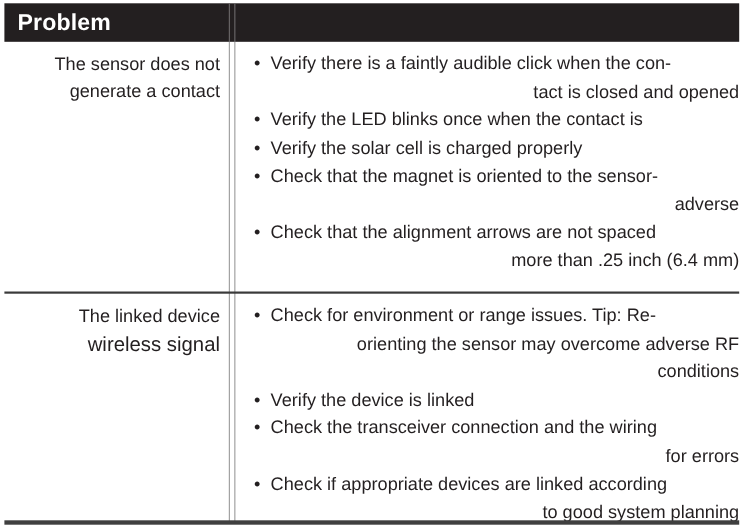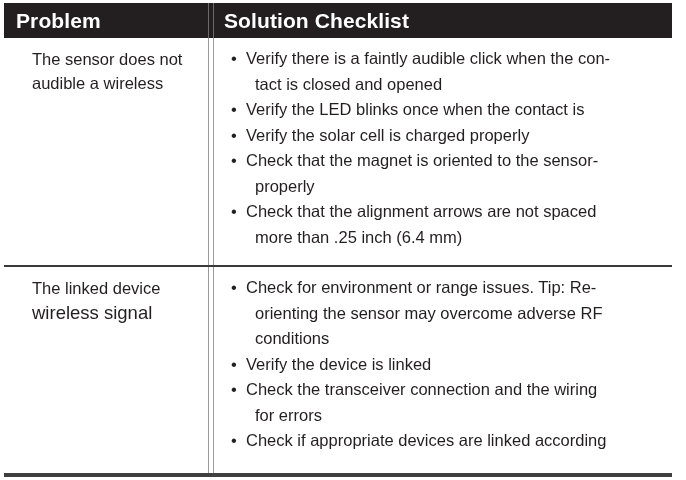--- a/index.html
+++ b/index.html
@@ -81,22 +81,23 @@
   .row-divider.bottom { top: 473px; height: 4px; background: #3f3f3f; }
 
   
   .cell {
     position: absolute;
     box-sizing: border-box;
   }
   .cell-problem {
     left: 0;
     width: 208px;
-    padding-left: 32px;
+    padding-left: 3px;
     padding-right: 8px;
+    text-align: right;
   }
   .cell-solution {
     left: 215px;
     width: 465px;
     padding-left: 16px;
     padding-right: 8px;
   }
 
   .row1 .cell-problem,
   .row1 .cell-solution { top: 38px; }
@@ -137,64 +138,64 @@
     top: 0;
     font-size: 16.5px;
     line-height: 25.5px;
   }
   
   ul.checklist li .bl {
     display: block;
   }
   ul.checklist li .bl.cont {
     padding-left: 9px;
+    text-align: right;
   }
 </style>
 </head>
 <body>
 
 <div class="table-wrap">
 
   <div class="header-row">
     <div class="header-cell problem">Problem</div>
     <div class="header-rule a"></div>
     <div class="header-rule b"></div>
-    <div class="header-cell checklist">Solution Checklist</div>
   </div>
 
   <div class="col-rule a r1"></div>
   <div class="col-rule b r1"></div>
   <div class="col-rule a r2"></div>
   <div class="col-rule b r2"></div>
 
   <div class="row1">
     <div class="cell cell-problem">
       <div class="problem-line first">The sensor does not</div>
-      <div class="problem-line">audible a wireless</div>
+      <div class="problem-line">generate a contact</div>
     </div>
 
     <div class="cell cell-solution">
       <ul class="checklist">
         <li>
           <span class="bullet">•</span>
           <span class="bl">Verify there is a faintly audible click when the con-</span>
           <span class="bl cont">tact is closed and opened</span>
         </li>
         <li>
           <span class="bullet">•</span>
           <span class="bl">Verify the LED blinks once when the contact is</span>
         </li>
         <li>
           <span class="bullet">•</span>
           <span class="bl">Verify the solar cell is charged properly</span>
         </li>
         <li>
           <span class="bullet">•</span>
           <span class="bl">Check that the magnet is oriented to the sensor-</span>
-          <span class="bl cont">properly</span>
+          <span class="bl cont">adverse</span>
         </li>
         <li>
           <span class="bullet">•</span>
           <span class="bl">Check that the alignment arrows are not spaced</span>
           <span class="bl cont">more than .25 inch (6.4 mm)</span>
         </li>
       </ul>
     </div>
   </div>
 
@@ -219,20 +220,21 @@
           <span class="bl">Verify the device is linked</span>
         </li>
         <li>
           <span class="bullet">•</span>
           <span class="bl">Check the transceiver connection and the wiring</span>
           <span class="bl cont">for errors</span>
         </li>
         <li>
           <span class="bullet">•</span>
           <span class="bl">Check if appropriate devices are linked according</span>
+          <span class="bl cont">to good system planning</span>
         </li>
       </ul>
     </div>
   </div>
 
   <div class="row-divider bottom"></div>
 
 </div>
 
 </body></html>

